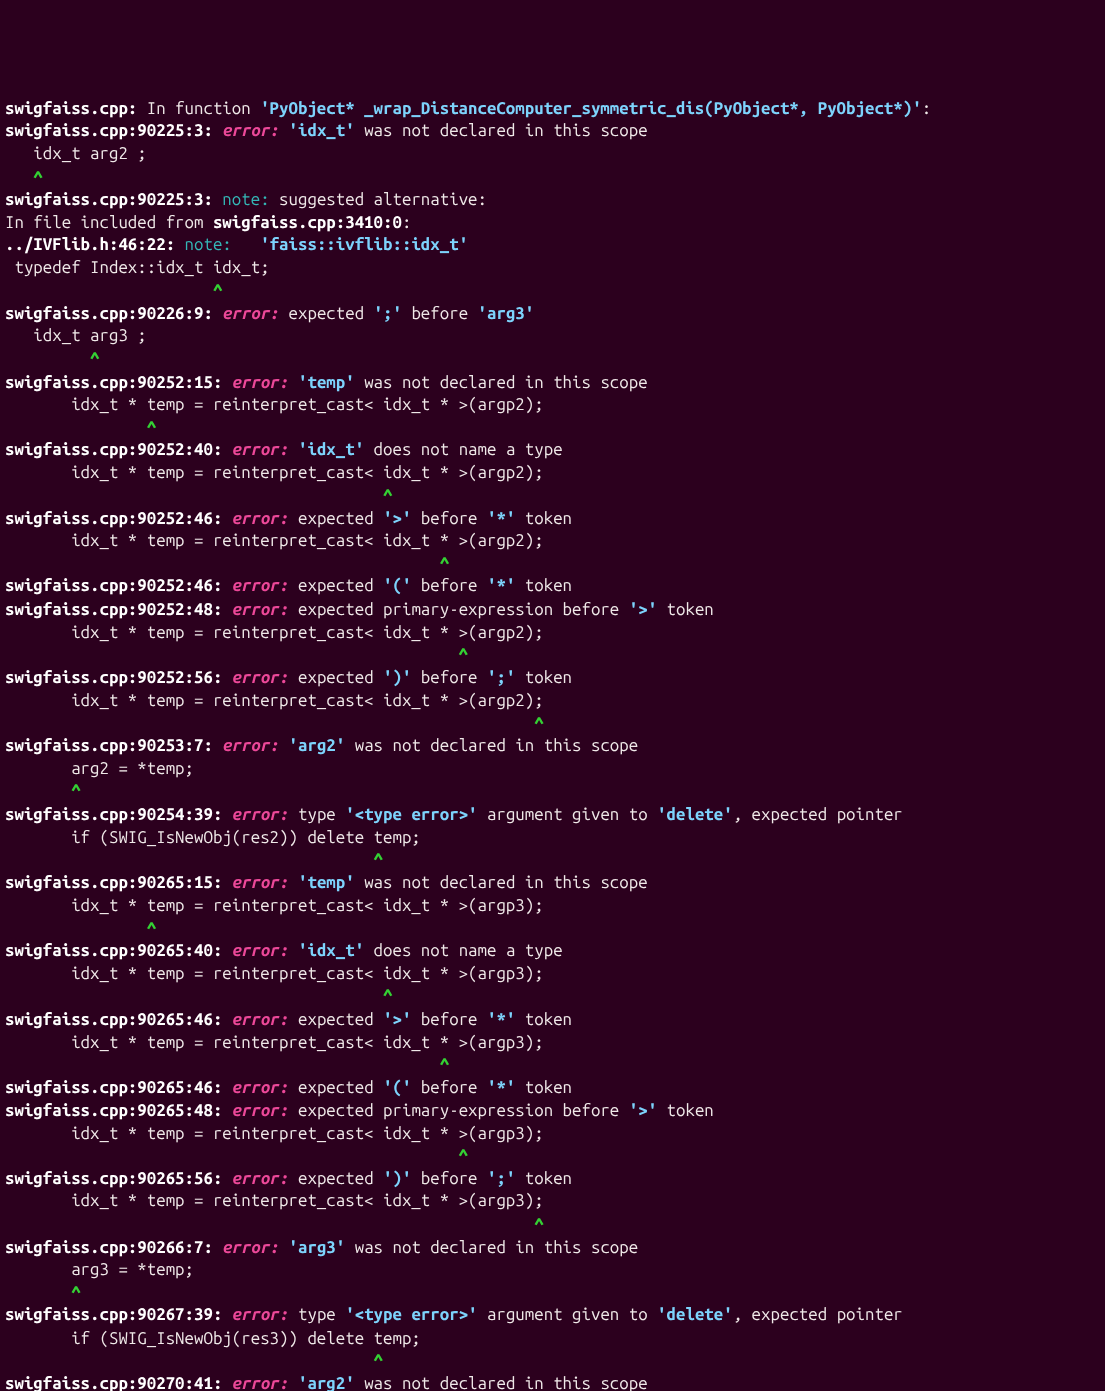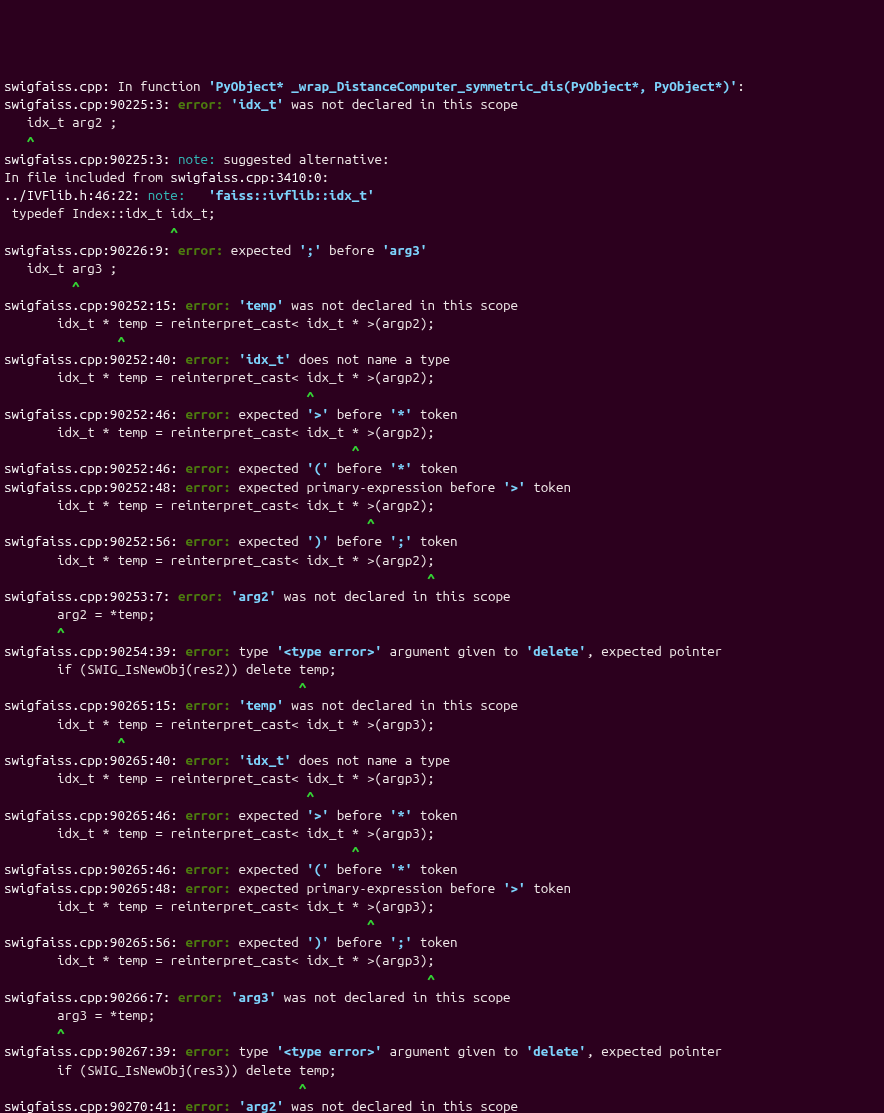--- a/index.html
+++ b/index.html
@@ -6,22 +6,22 @@
     margin: 0;
     padding: 4px;
     background: #2c001e;
     font-family: 'Ubuntu Mono', 'DejaVu Sans Mono', 'Consolas', monospace;
     font-size: 13.5px;
     line-height: 1.35;
     color: #f0e9e9;
     width: 876px;
     white-space: pre;
   }
-  .b { font-weight: normal; color: #ffffff; }
-  .err { color: #4d7c0f; font-weight: bold; }
+  .b { font-weight: bold; color: #ffffff; }
+  .err { color: #ec4899; font-weight: bold; font-style: italic; }
   .note { color: #34b7b7; font-weight: normal; }
   .caret { color: #34d034; font-weight: bold; }
   .q { font-weight: bold; color: #7dd3fc; }
   pre { margin: 0; white-space: pre-wrap; font-family: inherit; }
 </style>
 </head>
 <body>
 
 
 

